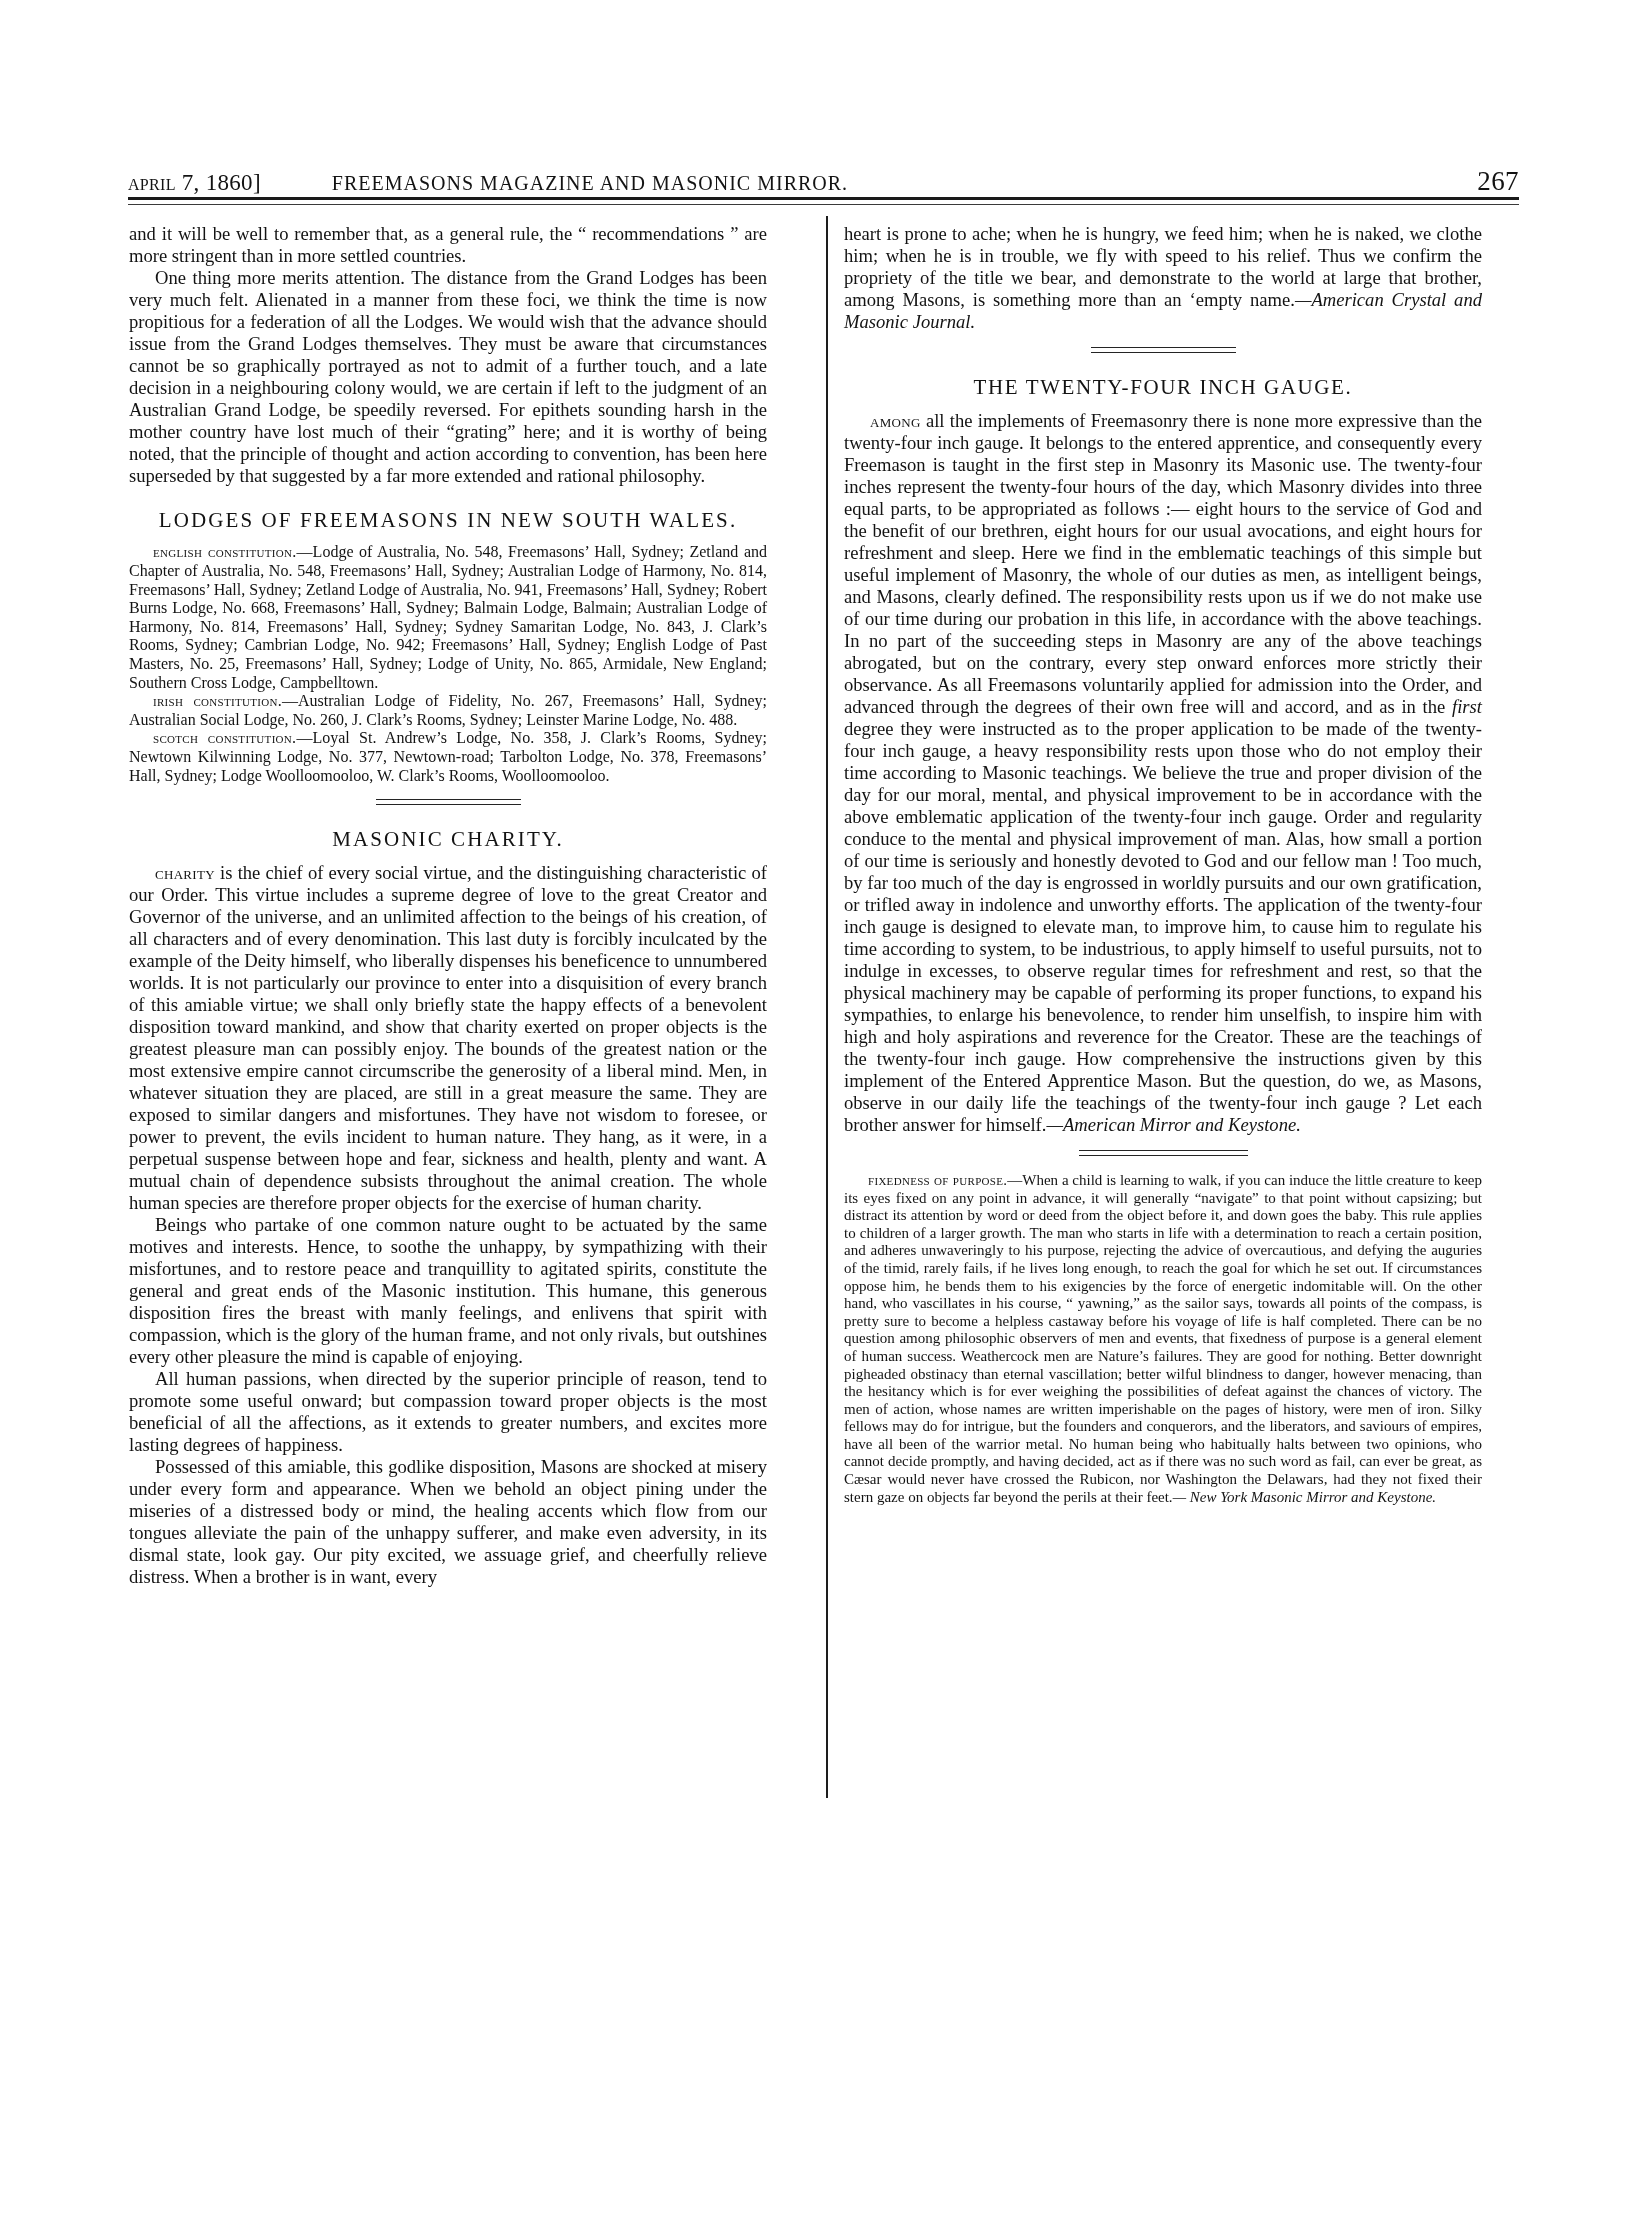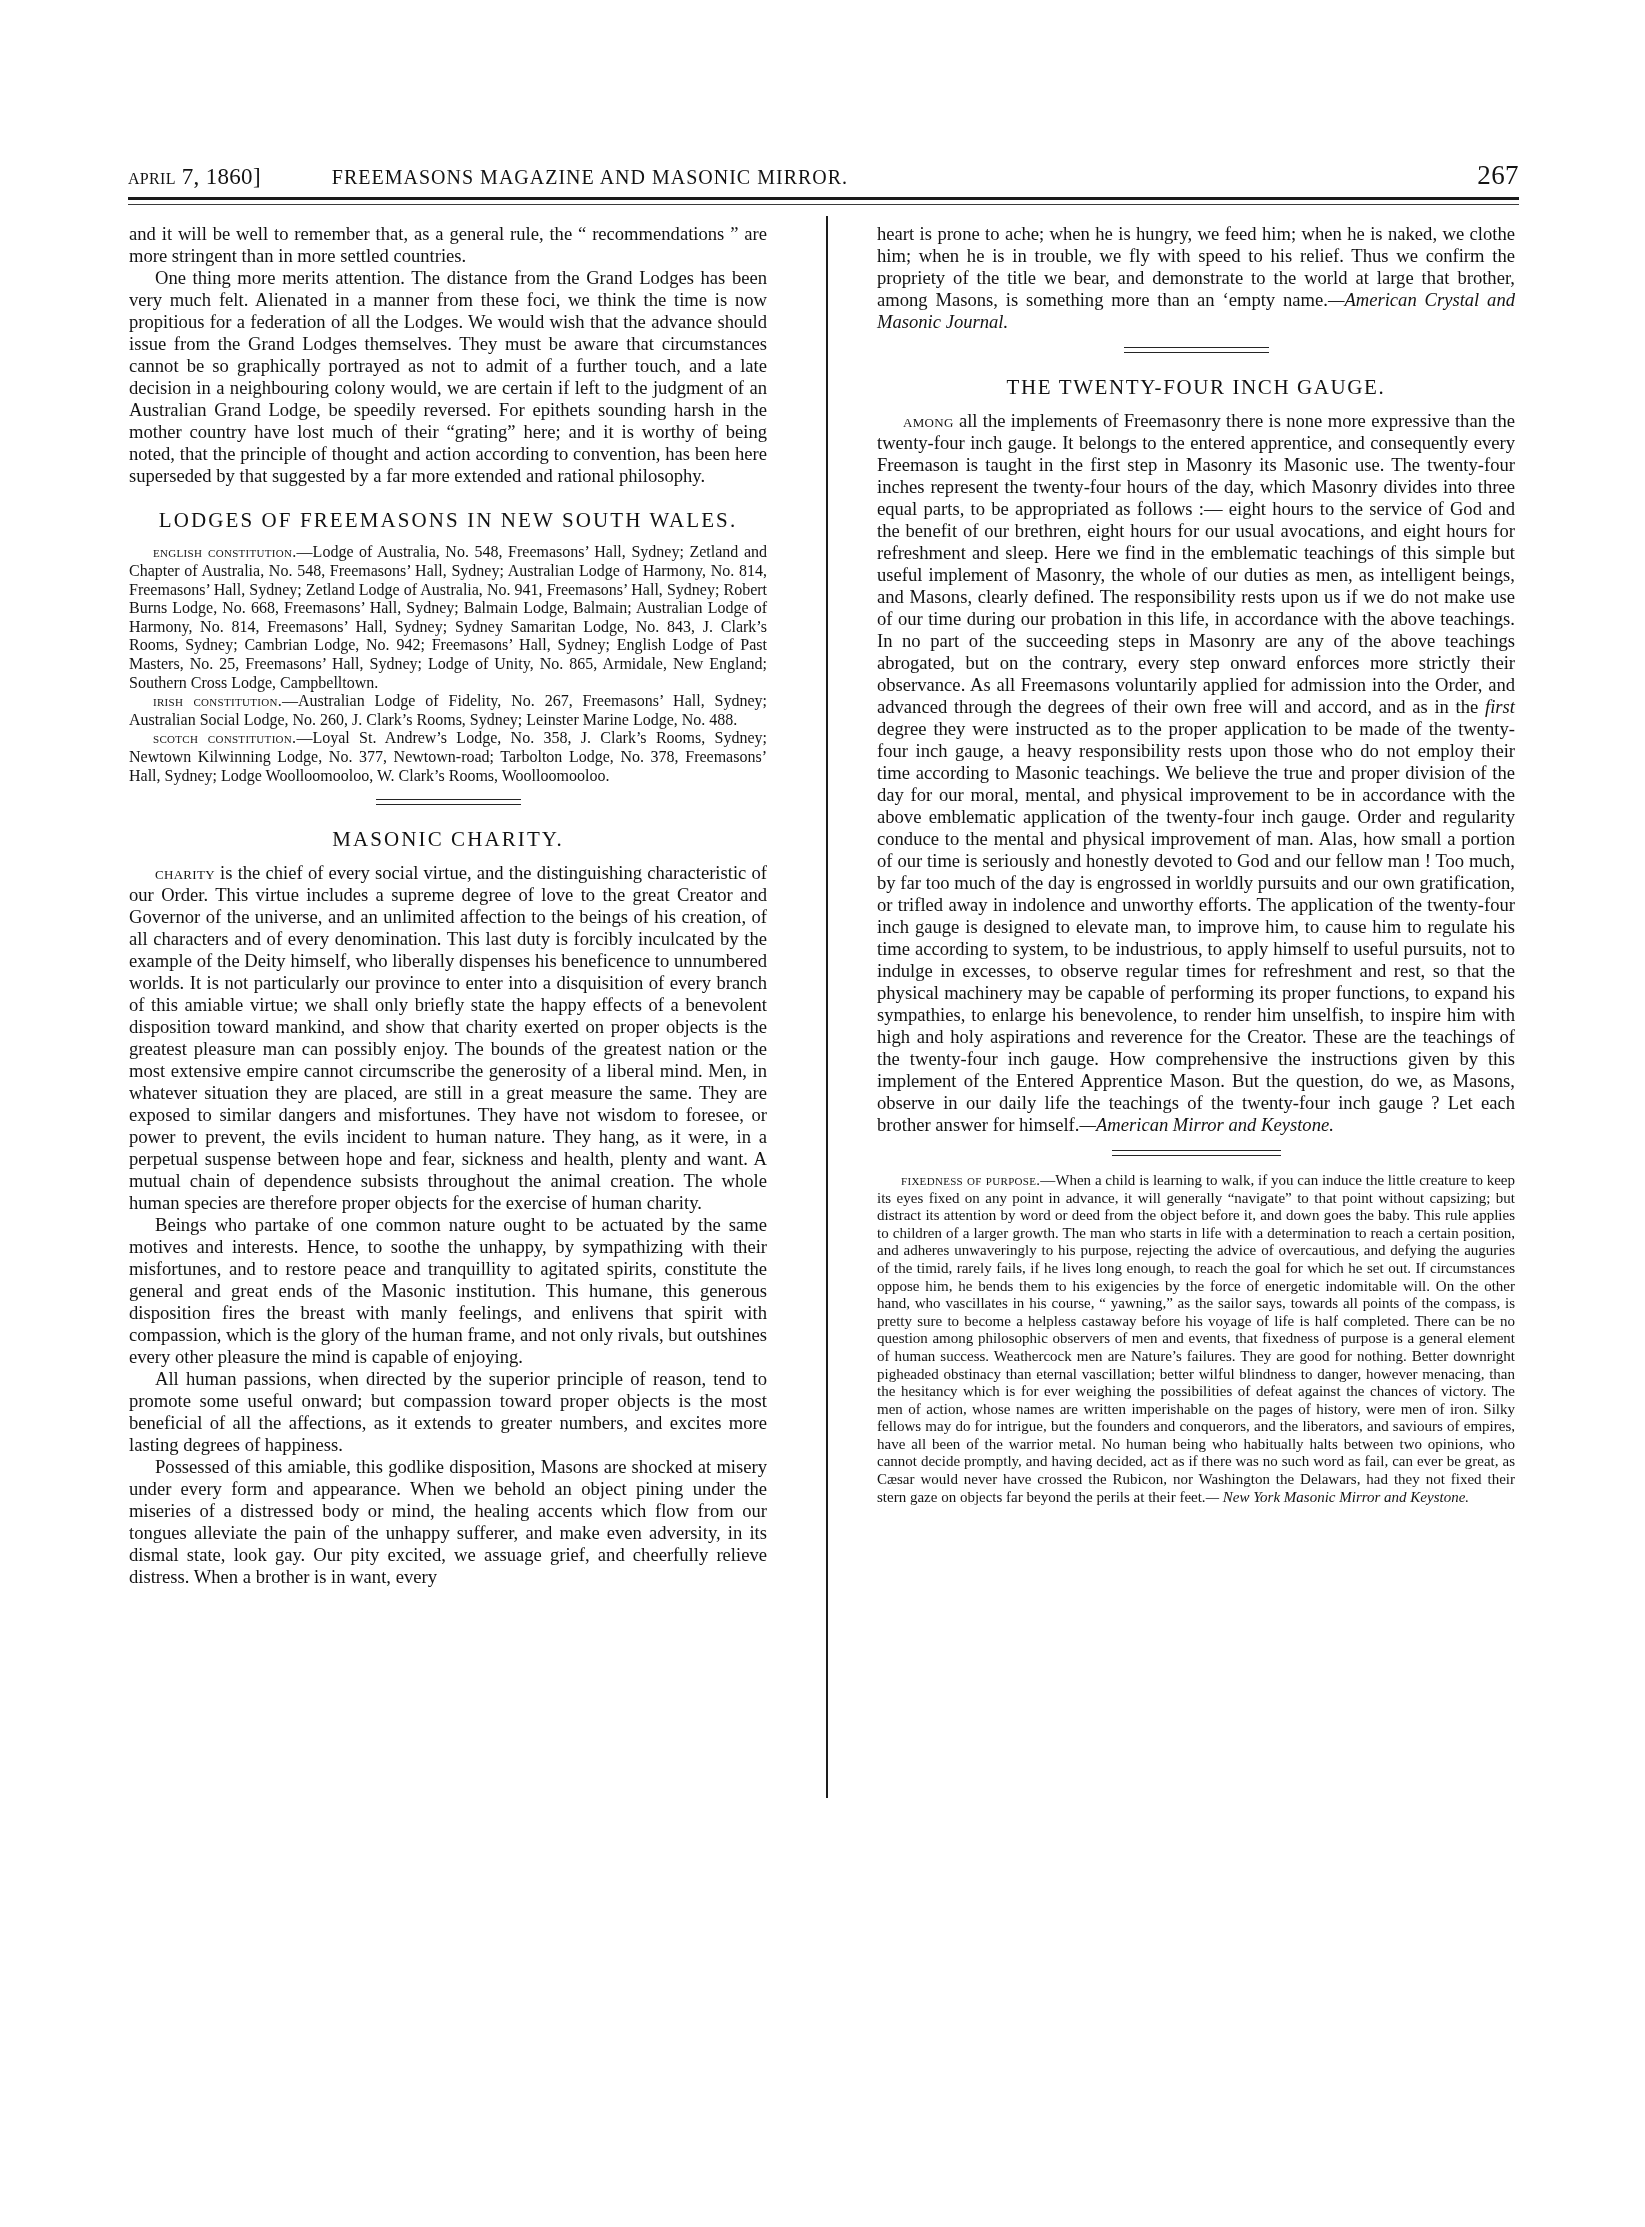--- a/index.html
+++ b/index.html
@@ -19,36 +19,36 @@
   .rh-date{
     font-size:23px;letter-spacing:0.5px;
     font-variant:small-caps;text-transform:lowercase;
     white-space:nowrap;
   }
   .rh-date::first-letter{font-size:23px;}
   .rh-title{
     font-size:20px;letter-spacing:1px;font-weight:400;
     white-space:nowrap;margin-left:33px;margin-right:auto;padding-left:38px;
   }
-  .rh-folio{font-size:27px;letter-spacing:0.4px;}
+  .rh-folio{font-size:27px;letter-spacing:0.4px;margin-top:6px;}
 
   .headrule{
     position:absolute;left:128px;top:197px;width:1391px;height:2.6px;
     background:#1a1a1a;
   }
   .headrule.thin{top:204px;height:0.9px;background:#3a3a3a;}
 
   
   .col{
     position:absolute;top:223px;width:638px;
     text-align:justify;
     font-size:18.6px;line-height:22px;
   }
   .col-left{left:129px;}
-  .col-right{left:877px;}
+  .col-right{left:844px;}
 
   .vrule{
     position:absolute;left:826px;top:216px;width:1.7px;height:1984px;
     background:#1d1d1d;
   }
 
   p{margin:0;text-indent:26px;text-align:justify;}
   p.noind{text-indent:0;}
 
   

